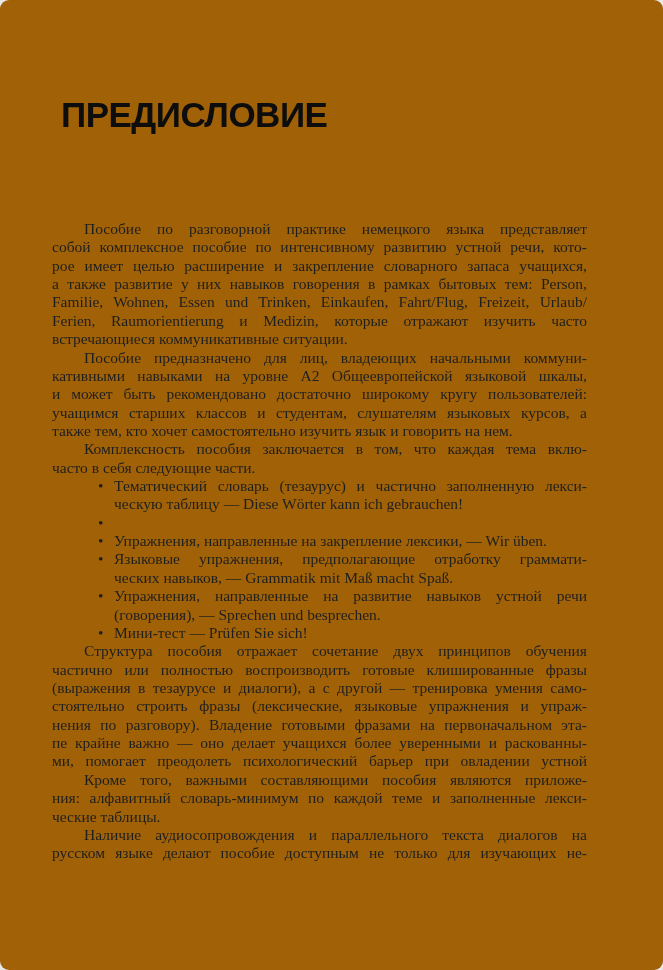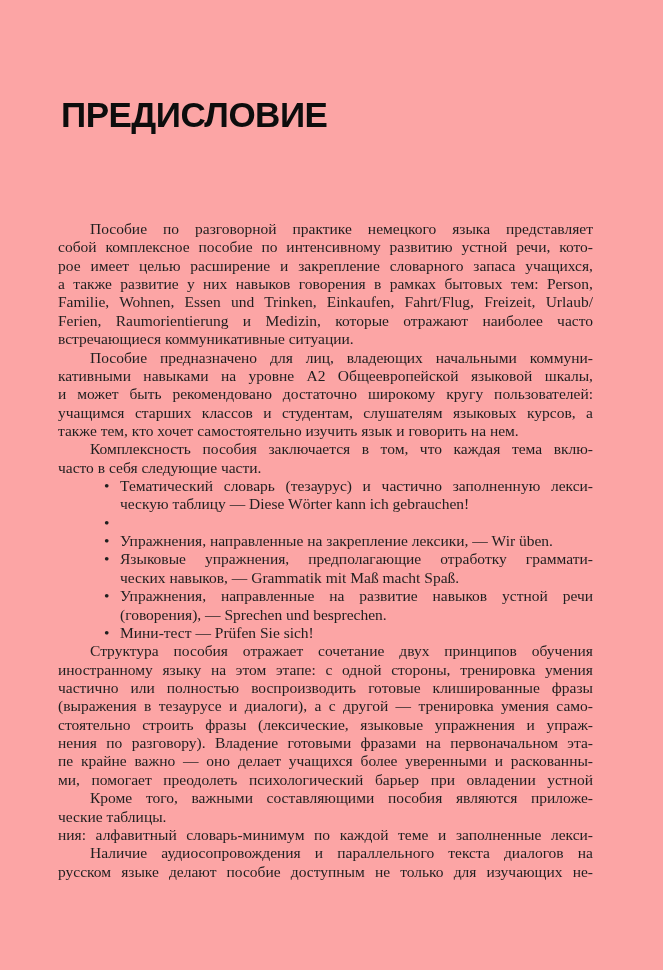--- a/index.html
+++ b/index.html
@@ -1,41 +1,42 @@
 <!DOCTYPE html>
 <html lang="ru"><head>
 <meta charset="utf-8">
 <style>
   html, body { margin: 0; padding: 0; background: #e8e8e8; }
   .page {
     position: relative;
     width: 663px;
     height: 970px;
     margin: 0 auto;
-    background: #fca5a5;
+    background: #a16207;
     overflow: hidden;
     color: #1f1f1f;
     font-family: "Liberation Serif", serif;
+    border-radius: 9px;
   }
   .doc-title {
     position: absolute;
     left: 61px;
     top: 97px;
     margin: 0;
     font-family: "Liberation Sans", sans-serif;
     font-weight: bold;
     font-size: 35px;
     line-height: 1;
     letter-spacing: -0.5px;
     color: #0d0d0d;
     white-space: nowrap;
   }
   .doc-body {
     position: absolute;
-    left: 58px;
+    left: 52px;
     top: 220px;
     width: 535px;
     font-size: 15.5px;
   }
   .block { margin: 0; padding: 0; }
   .line {
     height: 18.36px;
     line-height: 18.36px;
     text-align: justify;
     text-align-last: justify;
@@ -62,21 +63,21 @@
 
 <div class="page">
   <h1 class="doc-title">ПРЕДИСЛОВИЕ</h1>
   <div class="doc-body">
       <div class="block">
         <div class="line indent"><span>Пособие по разговорной практике немецкого языка представляет</span></div>
         <div class="line"><span>собой комплексное пособие по интенсивному развитию устной речи, кото-</span></div>
         <div class="line"><span>рое имеет целью расширение и закрепление словарного запаса учащихся,</span></div>
         <div class="line"><span>а также развитие у них навыков говорения в рамках бытовых тем: Person,</span></div>
         <div class="line"><span>Familie, Wohnen, Essen und Trinken, Einkaufen, Fahrt/Flug, Freizeit, Urlaub/</span></div>
-        <div class="line"><span>Ferien, Raumorientierung и Medizin, которые отражают наиболее часто</span></div>
+        <div class="line"><span>Ferien, Raumorientierung и Medizin, которые отражают изучить часто</span></div>
         <div class="line left"><span>встречающиеся коммуникативные ситуации.</span></div>
       </div>
       <div class="block">
         <div class="line indent"><span>Пособие предназначено для лиц, владеющих начальными коммуни-</span></div>
         <div class="line"><span>кативными навыками на уровне А2 Общеевропейской языковой шкалы,</span></div>
         <div class="line"><span>и может быть рекомендовано достаточно широкому кругу пользователей:</span></div>
         <div class="line"><span>учащимся старших классов и студентам, слушателям языковых курсов, а</span></div>
         <div class="line left"><span>также тем, кто хочет самостоятельно изучить язык и говорить на нем.</span></div>
       </div>
       <div class="block">
@@ -99,31 +100,30 @@
       </div>
       <div class="block">
         <div class="line bullet-first"><span class="dot">•</span><span>Упражнения, направленные на развитие навыков устной речи</span></div>
         <div class="line left bullet-cont"><span>(говорения), — Sprechen und besprechen.</span></div>
       </div>
       <div class="block">
         <div class="line left bullet-first"><span class="dot">•</span><span>Мини-тест — Prüfen Sie sich!</span></div>
       </div>
       <div class="block">
         <div class="line indent"><span>Структура пособия отражает сочетание двух принципов обучения</span></div>
-        <div class="line"><span>иностранному языку на этом этапе: с одной стороны, тренировка умения</span></div>
         <div class="line"><span>частично или полностью воспроизводить готовые клишированные фразы</span></div>
         <div class="line"><span>(выражения в тезаурусе и диалоги), а с другой — тренировка умения само-</span></div>
         <div class="line"><span>стоятельно строить фразы (лексические, языковые упражнения и упраж-</span></div>
         <div class="line"><span>нения по разговору). Владение готовыми фразами на первоначальном эта-</span></div>
         <div class="line"><span>пе крайне важно — оно делает учащихся более уверенными и раскованны-</span></div>
         <div class="line"><span>ми, помогает преодолеть психологический барьер при овладении устной</span></div>
       </div>
       <div class="block">
         <div class="line indent"><span>Кроме того, важными составляющими пособия являются приложе-</span></div>
+        <div class="line"><span>ния: алфавитный словарь-минимум по каждой теме и заполненные лекси-</span></div>
         <div class="line left"><span>ческие таблицы.</span></div>
-        <div class="line"><span>ния: алфавитный словарь-минимум по каждой теме и заполненные лекси-</span></div>
       </div>
       <div class="block">
         <div class="line indent"><span>Наличие аудиосопровождения и параллельного текста диалогов на</span></div>
         <div class="line"><span>русском языке делают пособие доступным не только для изучающих не-</span></div>
       </div>
     </div>
 </div>
 
 </body></html>

